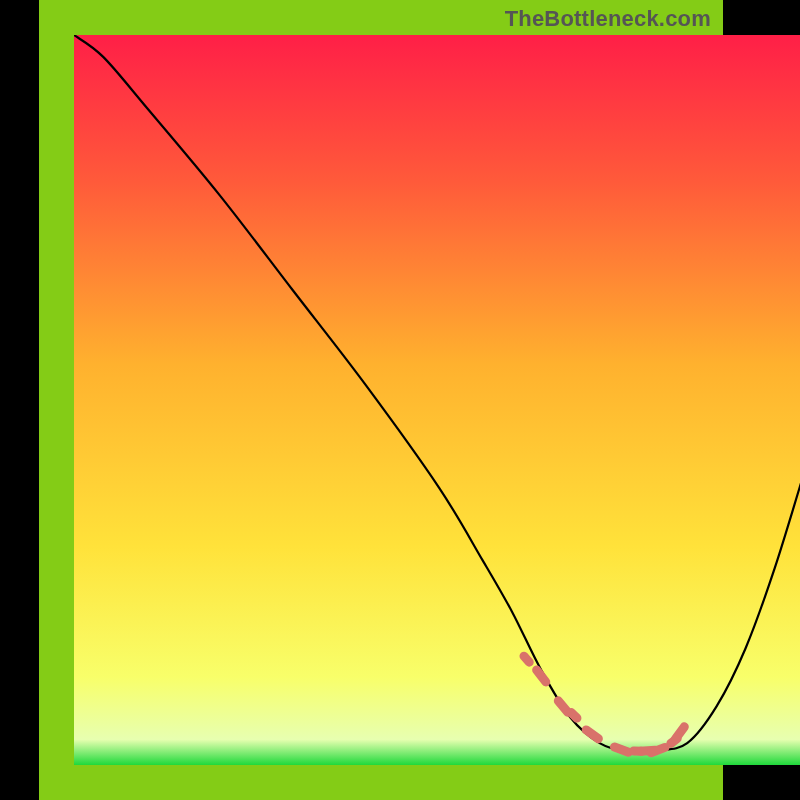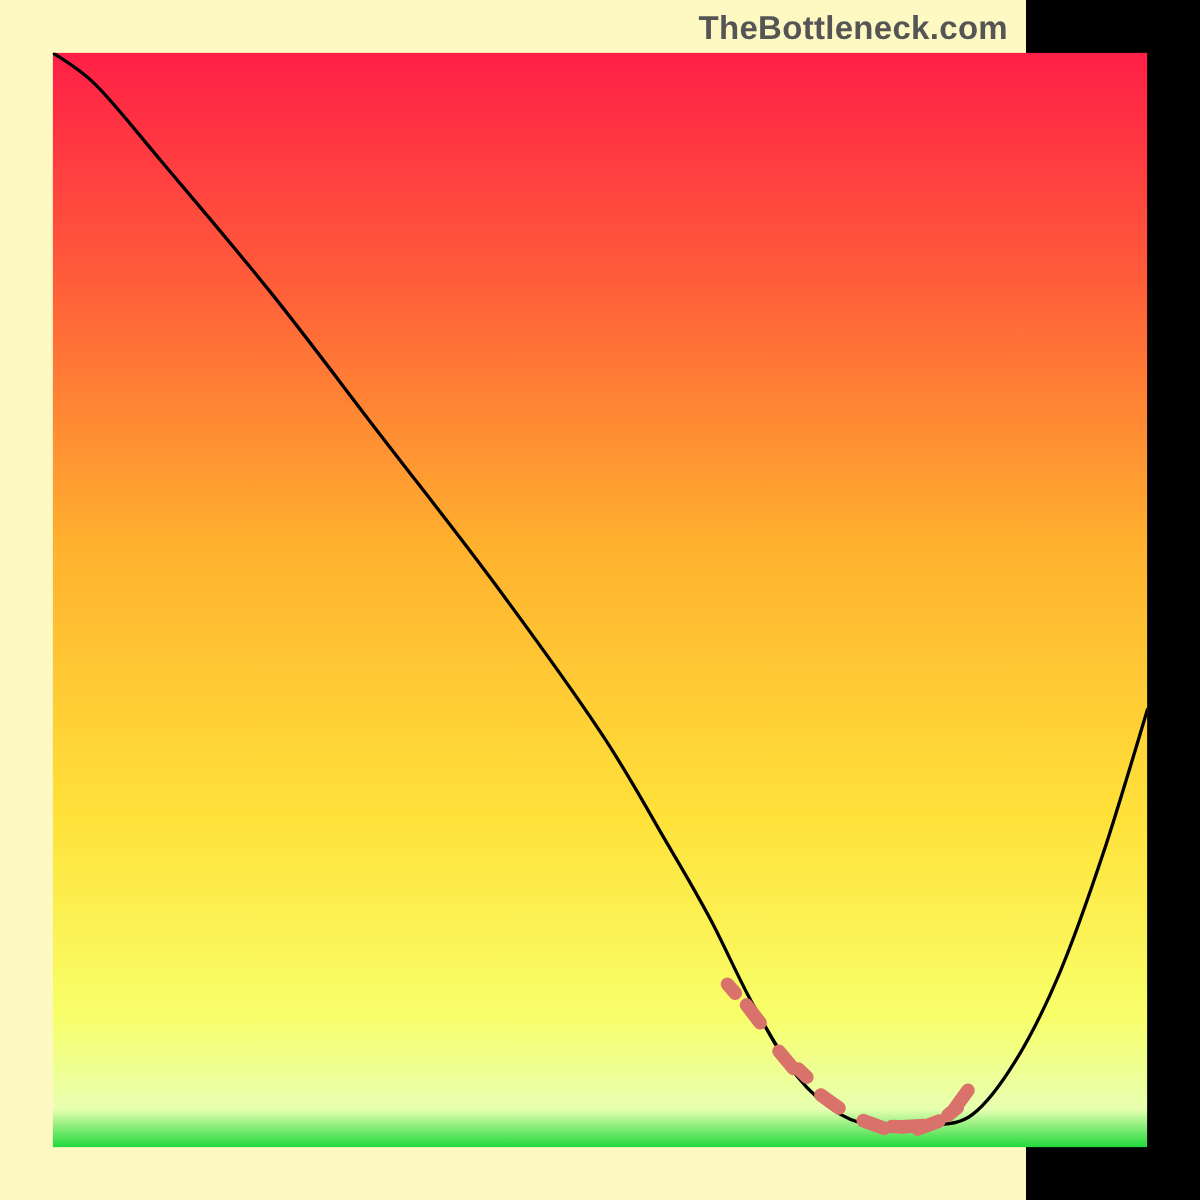--- a/index.html
+++ b/index.html
@@ -8,21 +8,22 @@
     width: 800px;
     height: 800px;
     background: #000000;
     overflow: hidden;
     font-family: Arial, Helvetica, sans-serif;
   }
   .outer {
     position: relative;
     width: 684px;
     height: 800px;
-    background: #fef9c3;
+    background: #84cc16;
+    margin-left: 39px;
   }
   .attribution {
     position: absolute;
     top: 6px;
     right: 12px;
     color: #555555;
     font-size: 22px;
     font-weight: 600;
     letter-spacing: 0.2px;
   }

